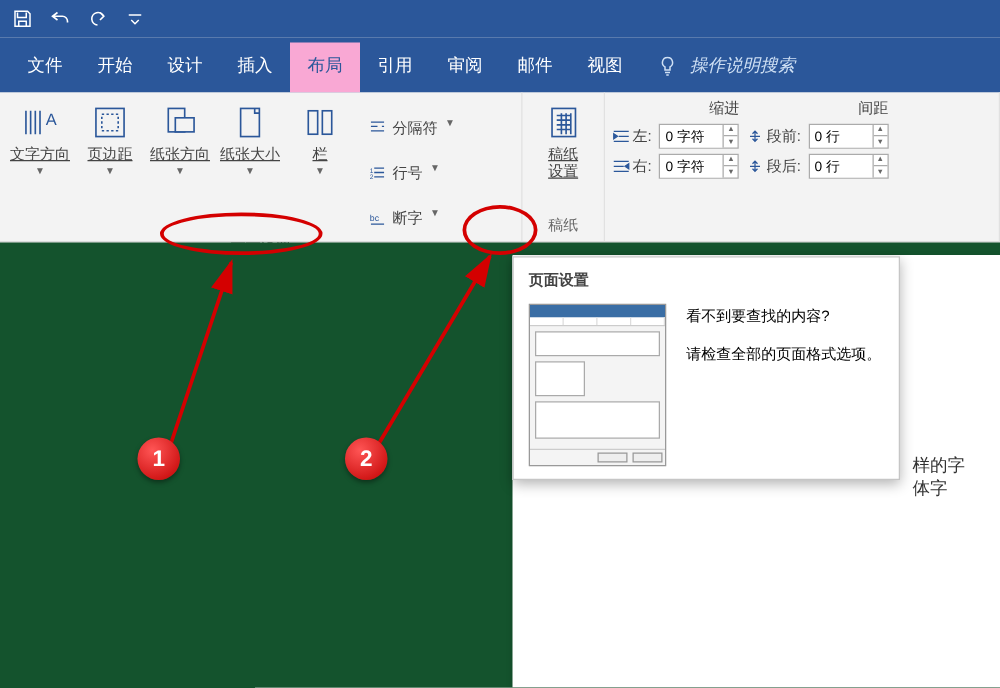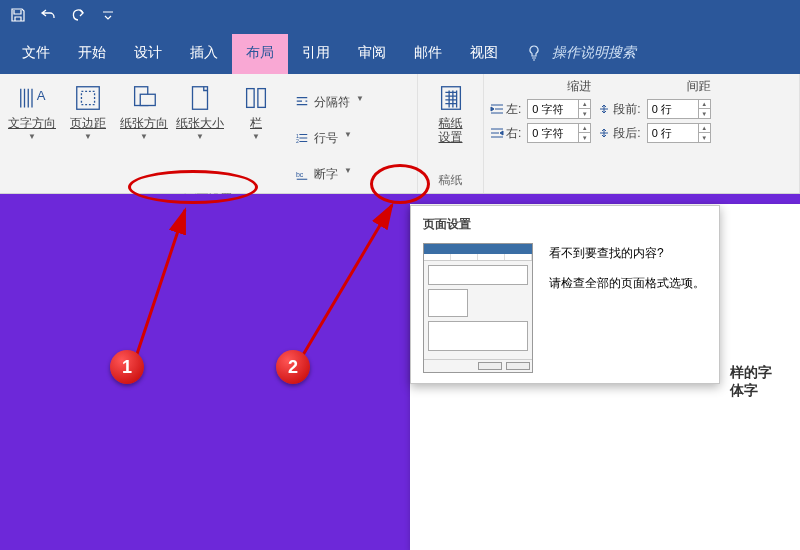--- a/index.html
+++ b/index.html
@@ -41,21 +41,21 @@
   .indent-grid .hdr { font-size: 12px; color: #444; text-align: right; grid-column: span 1; }
   .indent-grid .row-lbl { font-size: 12px; color: #444; display: flex; align-items: center; gap: 2px; }
   .indent-grid .row-lbl svg { width: 14px; height: 14px; stroke: #2b579a; fill: none; }
   .spinner { display: flex; align-items: center; border: 1px solid #ababab; background: #fff; height: 20px; }
   .spinner input { border: none; width: 50px; height: 18px; font-size: 11px; padding: 0 4px; outline: none; }
   .spinner .spins { display: flex; flex-direction: column; width: 12px; border-left: 1px solid #ababab; }
   .spinner .spins div { height: 9px; display: flex; align-items: center; justify-content: center; font-size: 6px; color: #666; cursor: pointer; }
   .spinner .spins div:first-child { border-bottom: 1px solid #ababab; }
   
   
-  .docarea { position: absolute; top: 194px; bottom: 0; left: 0; right: 0; background: #6d28d9; font-weight: bold; }
+  .docarea { position: absolute; top: 194px; bottom: 0; left: 0; right: 0; background: #14532d; }
   .page { position: absolute; left: 410px; top: 10px; right: 0; bottom: 0; background: #fff; box-shadow: 0 2px 6px rgba(0,0,0,0.2); padding: 160px 20px 0 320px; font-size: 14px; color: #333; }
   
   
   .tooltip { position: absolute; left: 410px; top: 205px; width: 310px; background: #fff; border: 1px solid #c6c6c6; box-shadow: 0 3px 10px rgba(0,0,0,0.3); padding: 10px 12px; z-index: 40; }
   .tooltip .tt-title { font-size: 12px; font-weight: bold; color: #444; margin-bottom: 10px; }
   .tooltip .tt-body { display: flex; gap: 16px; align-items: flex-start; }
   .tooltip .tt-thumb { width: 110px; height: 130px; border: 1px solid #999; background: #f4f4f4; display: flex; flex-direction: column; }
   .tooltip .tt-thumb-head { height: 14px; background: #3a6ea5; }
   .tooltip .tt-thumb-tabs { height: 10px; background: #fff; border-bottom: 1px solid #ccc; display: flex; }
   .tooltip .tt-thumb-tabs span { flex: 1; border-right: 1px solid #ddd; }

